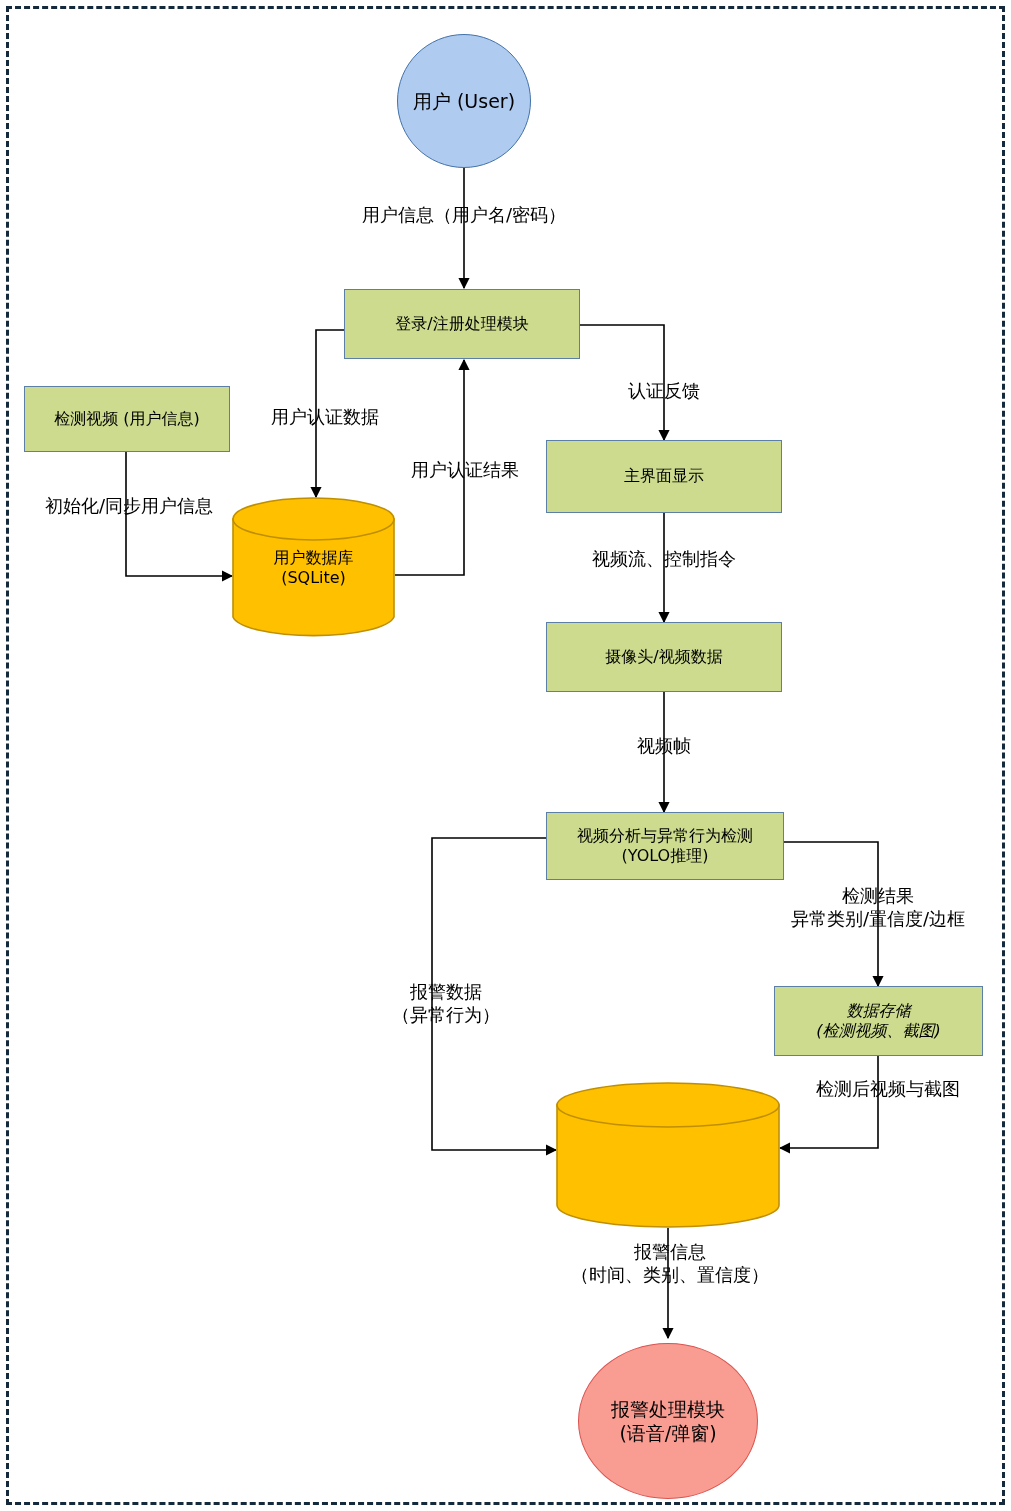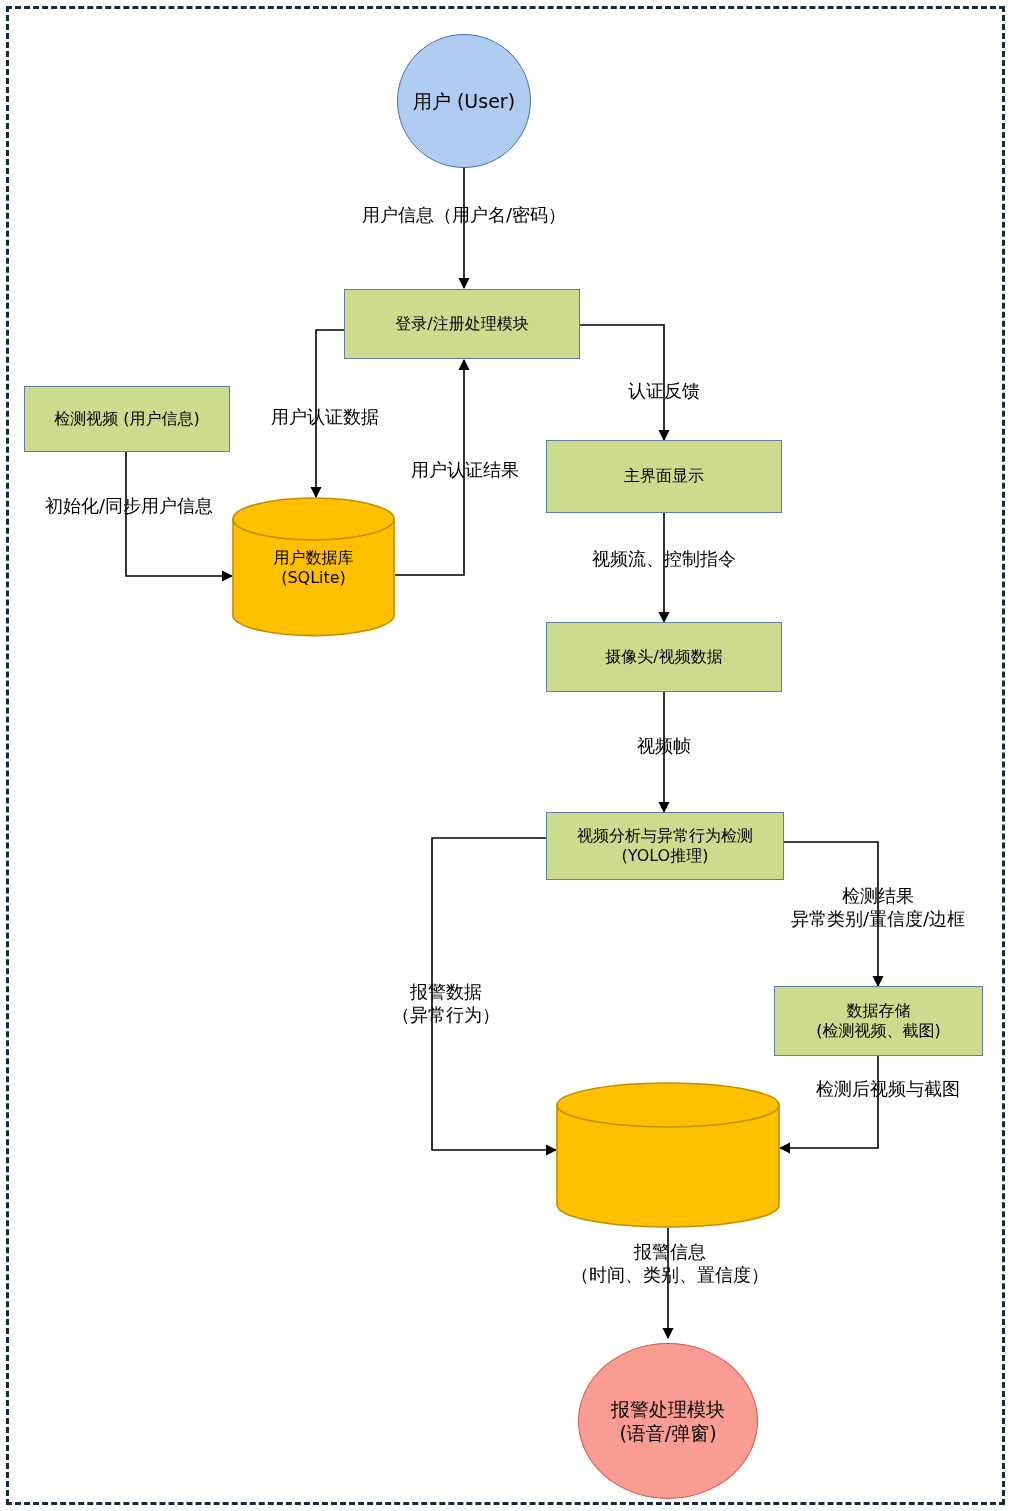--- a/index.html
+++ b/index.html
@@ -157,21 +157,21 @@
 
   <div class="node node-proc" style="left:546px; top:622px; width:236px; height:70px;">
     <span>摄像头/视频数据</span>
   </div>
 
   <div class="node node-proc" style="left:546px; top:812px; width:238px; height:68px;">
     <span>视频分析与异常行为检测
 (YOLO推理)</span>
   </div>
 
-  <div class="node node-proc" style="left:774px; top:986px; width:209px; height:70px;">
+  <div class="node node-proc" style="left:774px; top:986px; width:209px; height:70px;font-style:italic;">
     <span>数据存储
 (检测视频、截图)</span>
   </div>
 
   <div class="node node-db" style="left:556px; top:1082px; width:224px; height:146px;">
     <svg class="db-shape" viewBox="0 0 224 146" preserveAspectRatio="none">
       <path d="M 1 23 L 1 123 A 111 22 0 0 0 223 123 L 223 23 Z" fill="#ffc000" stroke="#bf8f00" stroke-width="1.6"></path>
       <ellipse cx="112" cy="23" rx="111" ry="22" fill="#ffc000" stroke="#bf8f00" stroke-width="1.6"></ellipse>
     </svg>
   </div>

